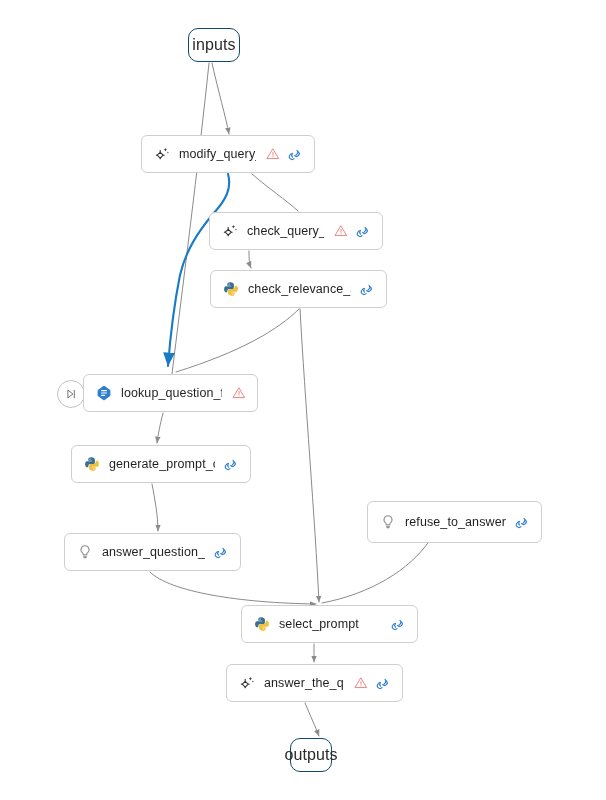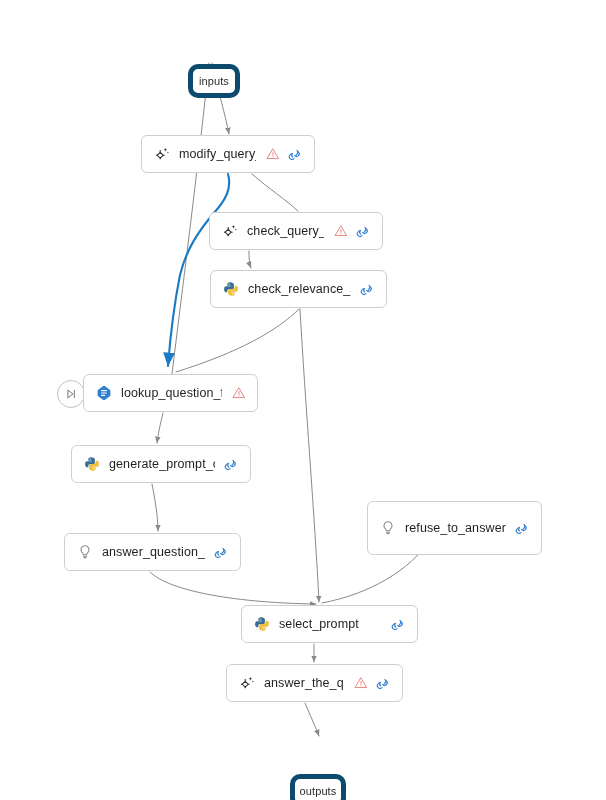--- a/index.html
+++ b/index.html
@@ -27,30 +27,29 @@
     top: 0;
     width: 606px;
     height: 800px;
     pointer-events: none;
   }
 
   
   .terminal {
     position: absolute;
     box-sizing: border-box;
-    border: 5px solid #0c4a6e;
+    border: 1px solid #0c4a6e;
     border-radius: 10px;
     background: #ffffff;
     display: flex;
     align-items: center;
     justify-content: center;
-    font-size: 11px;
+    font-size: 16px;
     color: #2b2b2b;
     letter-spacing: .1px;
-    margin-top: 36px;
   }
 
   
   .node {
     position: absolute;
     box-sizing: border-box;
     border: 1px solid #cfcfcf;
     border-radius: 6px;
     background: #ffffff;
     display: flex;
@@ -131,21 +130,21 @@
         <path d="M 430 540 C 410 570, 370 594, 322 603" fill="none" stroke="#8a8a8a" stroke-width="1" stroke-linecap="round"></path>
         <path d="M 314 644 C 314 651, 314 657, 314 662" fill="none" stroke="#8a8a8a" stroke-width="1" stroke-linecap="round" marker-end="url(#arrow-gray)"></path>
         <path d="M 305 703 C 310 715, 316 728, 319 736" fill="none" stroke="#8a8a8a" stroke-width="1" stroke-linecap="round" marker-end="url(#arrow-gray)"></path>
       </g>
   </svg>
 
   <div id="nodes-group">
       <div class="terminal" style="left:188px;top:28px;width:52px;height:34px;">
         <span>inputs</span>
       </div>
-      <div class="terminal" style="left:290px;top:738px;width:56px;height:34px;">
+      <div class="terminal" style="left:290px;top:738px;width:42px;height:34px;">
         <span>outputs</span>
       </div>
       <div class="node" style="left:141px;top:135px;width:174px;height:38px;">
         <span class="lead-icon">
           <svg width="16" height="16" viewBox="0 0 16 16" xmlns="http://www.w3.org/2000/svg">
             <g fill="none" stroke="#303030" stroke-width="1.05" stroke-linejoin="round">
               <path d="M3.2 9.2 L6.2 6.3 L9.2 9.2 L6.2 12.1 Z"></path>
               <path d="M6.2 6.3 L6.2 4.0"></path>
               <path d="M6.2 12.1 L6.2 13.3"></path>
               <path d="M3.2 9.2 L1.9 9.2"></path>
@@ -306,21 +305,21 @@
               <g fill="none" stroke="#2f7fd1" stroke-width="1.2" stroke-linecap="round">
                 <path d="M9.6 3.6a2.9 2.9 0 0 1 0 4.1l-1.2 1.2"></path>
                 <path d="M11.1 5.1a2.9 2.9 0 0 1 0 4.1 2.9 2.9 0 0 1-4.1 0"></path>
                 <path d="M6.4 12.4a2.9 2.9 0 0 1-4.1 0 2.9 2.9 0 0 1 0-4.1l1.3-1.3"></path>
                 <path d="M4.9 10.9a2.9 2.9 0 0 1 0-4.1"></path>
               </g>
             </svg>
           </span>
         </span>
       </div>
-      <div class="node" style="left:367px;top:501px;width:175px;height:54px;">
+      <div class="node" style="left:367px;top:501px;width:175px;height:42px;">
         <span class="lead-icon">
           <svg width="16" height="16" viewBox="0 0 16 16" xmlns="http://www.w3.org/2000/svg">
             <g fill="none" stroke="#8c8c8c" stroke-width="1.05" stroke-linecap="round" stroke-linejoin="round">
               <path d="M8 1.7a4 4 0 0 0-2.4 7.2c.4.3.6.8.6 1.3v.5h3.6v-.5c0-.5.2-1 .6-1.3A4 4 0 0 0 8 1.7z"></path>
               <path d="M6.4 12.2h3.2"></path>
               <path d="M6.9 13.6h2.2"></path>
             </g>
           </svg>
         </span>
         <span class="label">refuse_to_answer</span>

